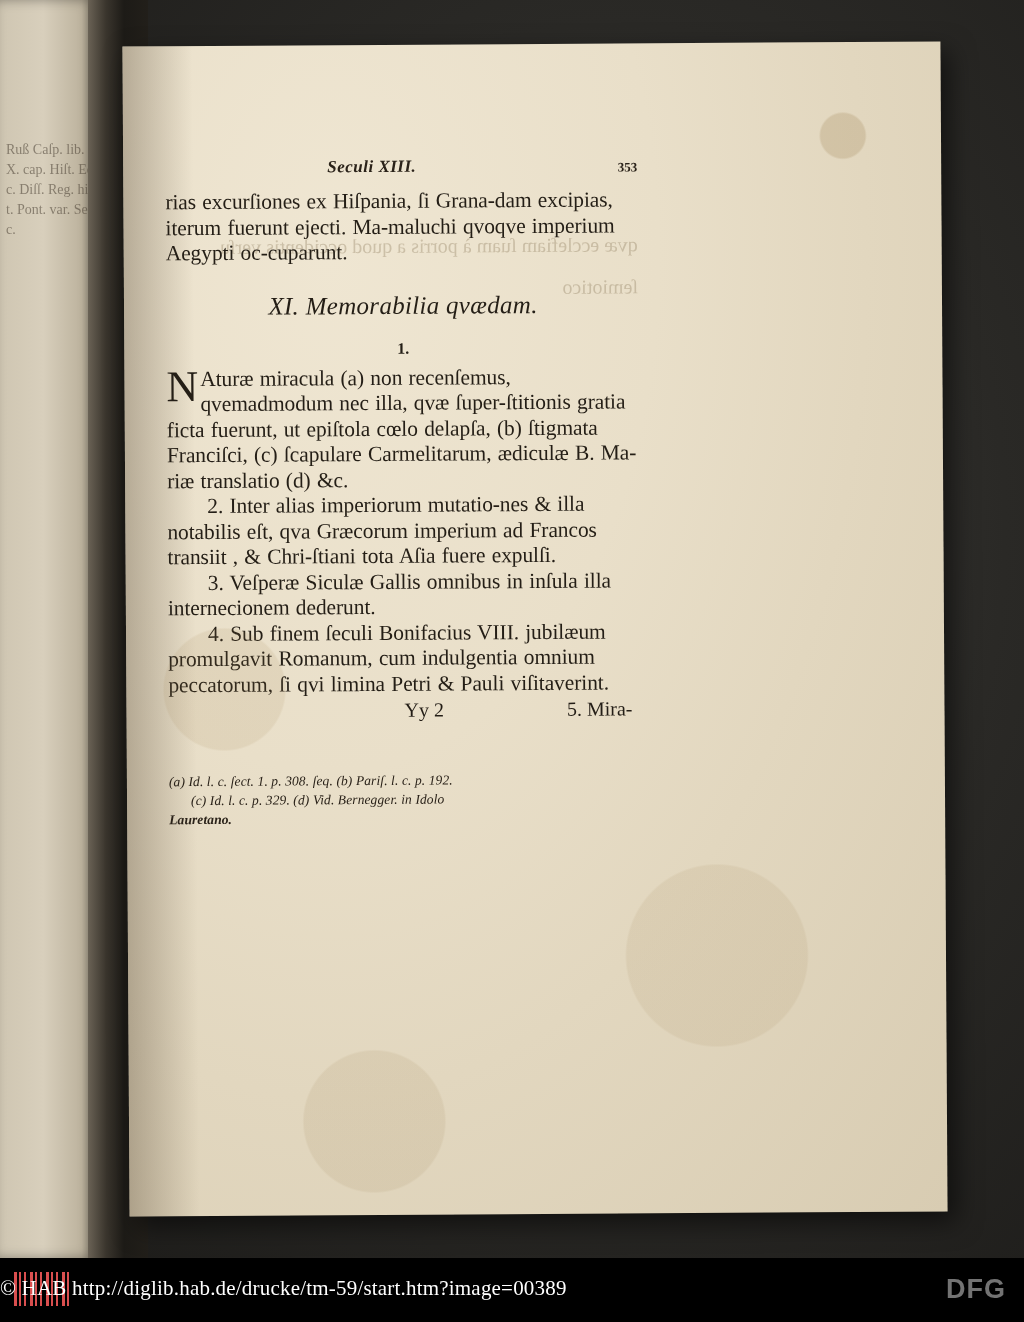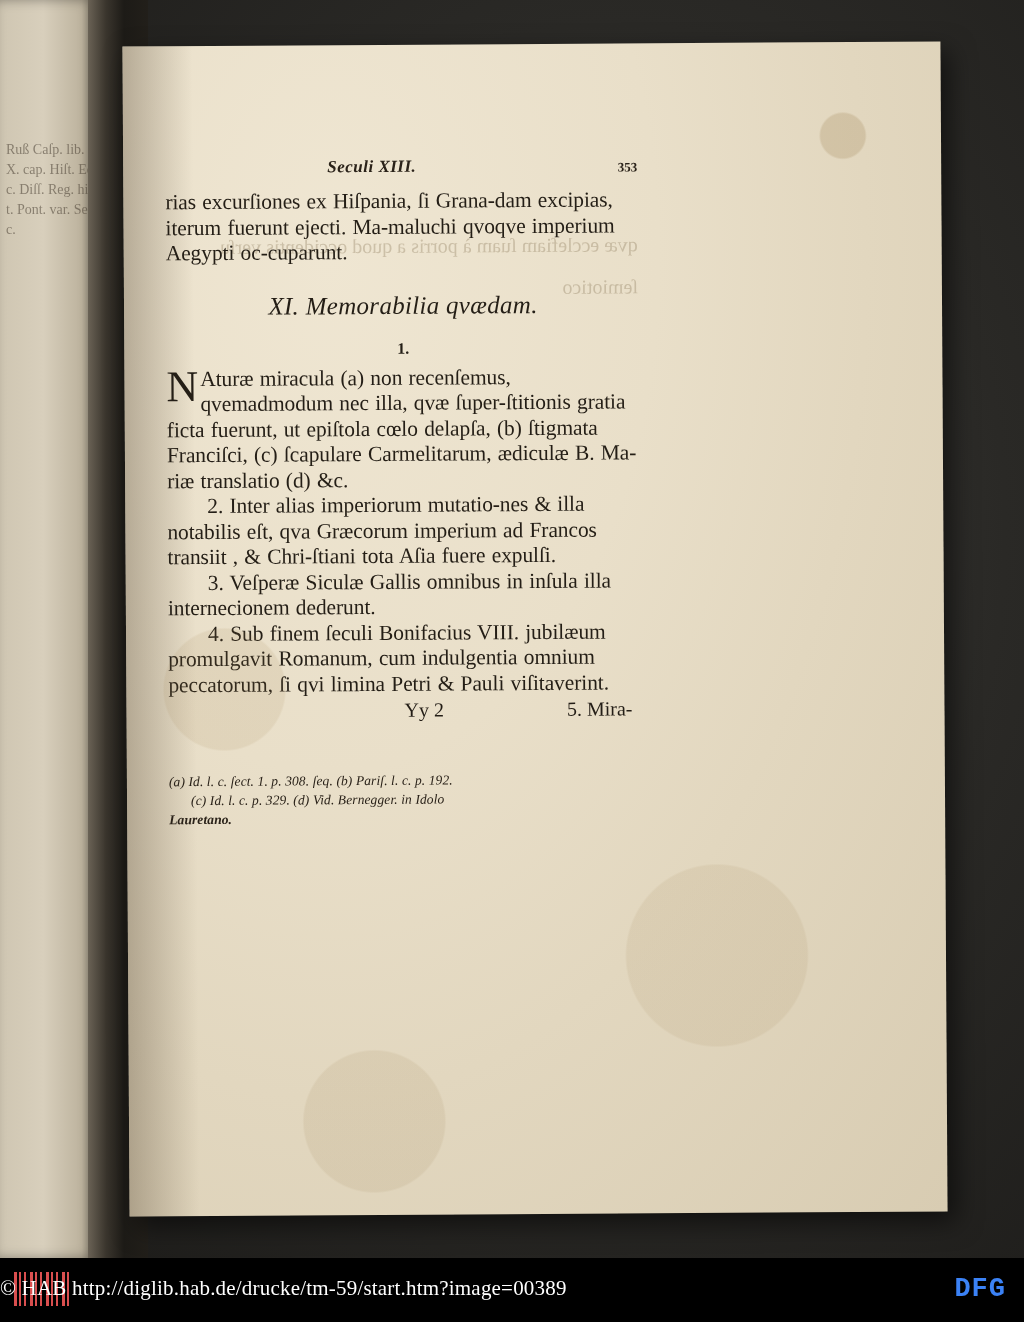--- a/index.html
+++ b/index.html
@@ -232,22 +232,22 @@
     font-family: "Liberation Serif", serif;
     letter-spacing: .2px;
     color: #ffffff;
   }
   .footer-bar .dfg {
     position: absolute;
     right: 18px;
     top: 16px;
     font-size: 27px;
     font-weight: bold;
-    font-family: Liberation Mono, monospace;
-    color: #3b82f6;
+    font-family: Liberation Sans, sans-serif;
+    color: #737373;
     letter-spacing: 1px;
     text-align: right;
   }
   .footer-bar .barcode {
     position: absolute;
     left: 14px;
     top: 14px;
     width: 58px;
     height: 34px;
     background:

